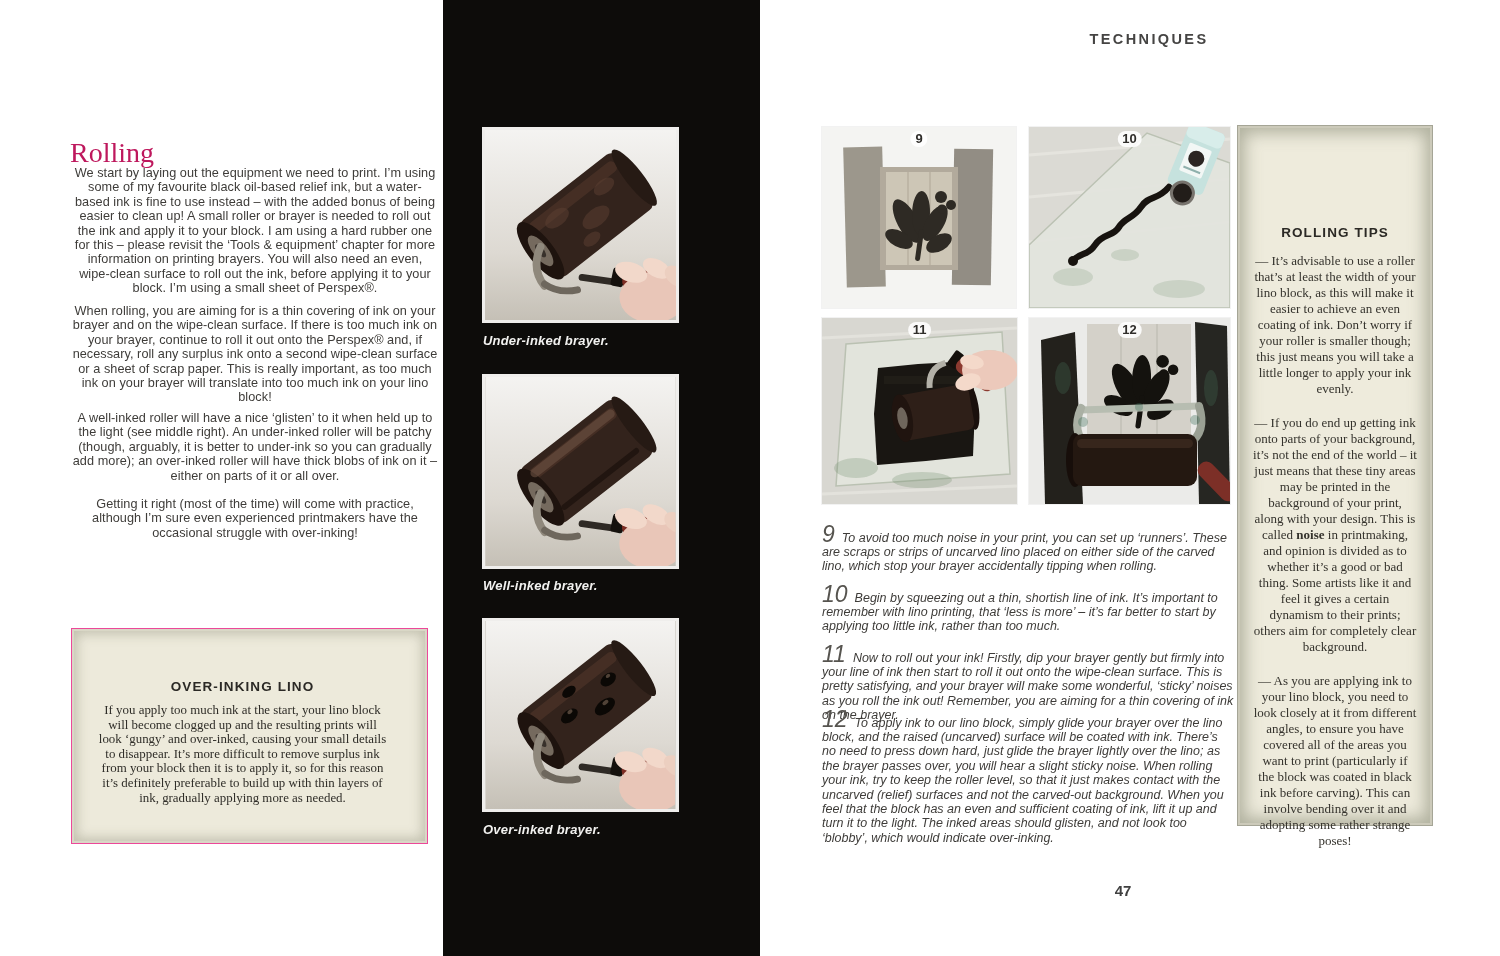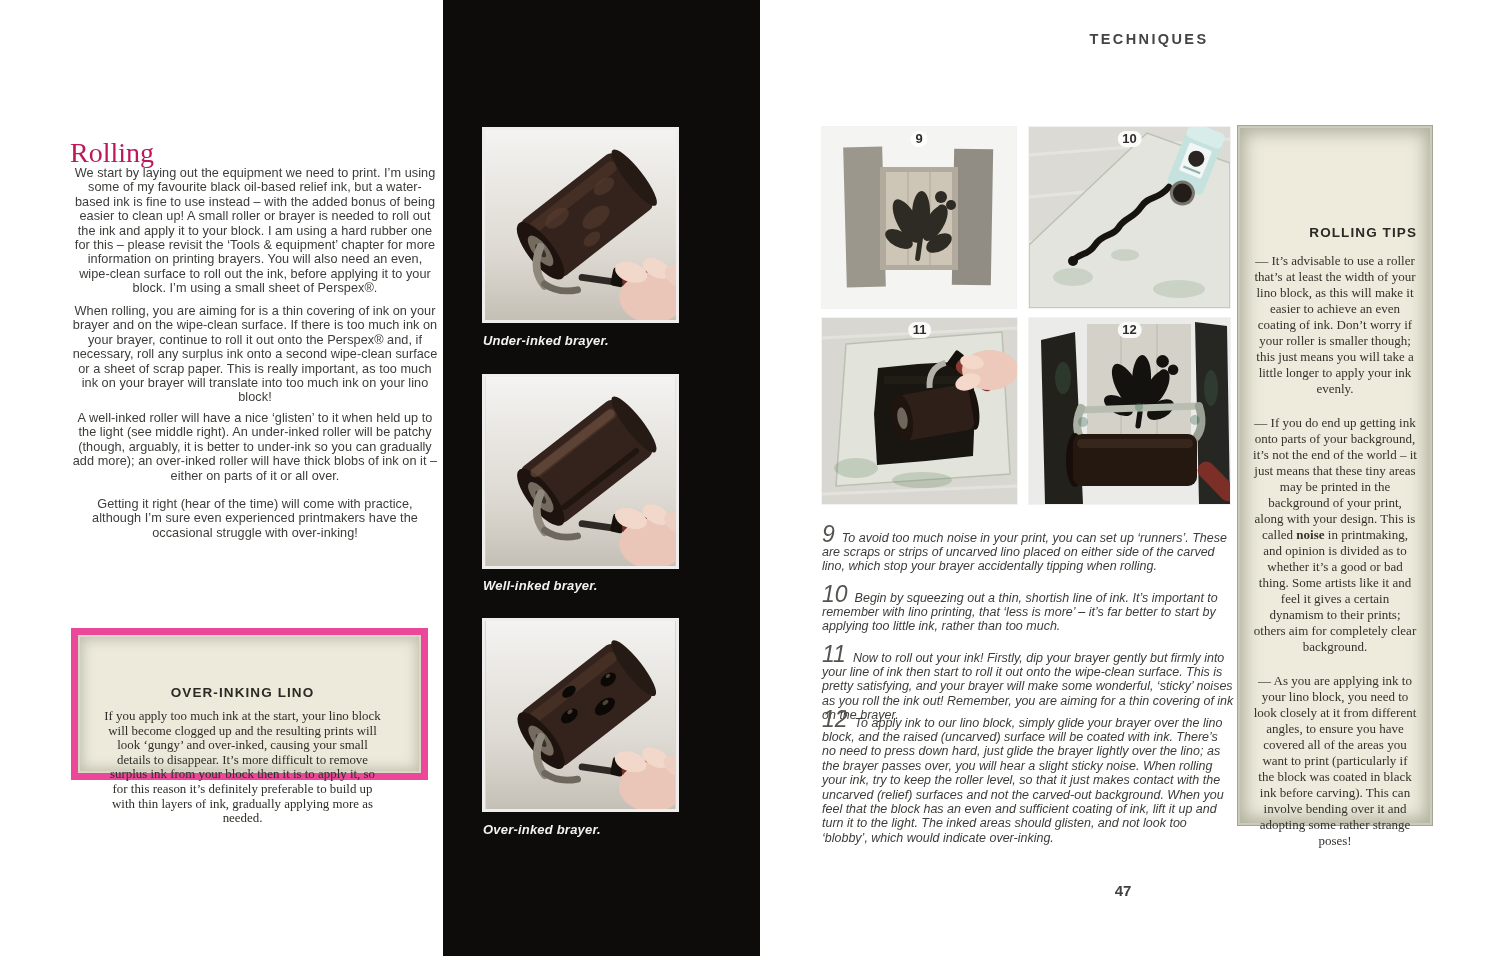--- a/index.html
+++ b/index.html
@@ -11,22 +11,22 @@
 
   
   .page-title{
     left:70px;top:118px;width:300px;
     font-family:"Liberation Serif",serif;font-size:28px;color:#be185d;font-weight:400;
   }
   .lp-para{
     left:71px;width:368px;font-size:12.7px;line-height:14.45px;letter-spacing:0.05px;color:#3e3c39;text-align:center;
   }
   .info-box{
-    left:71px;top:628px;width:357px;height:152px;box-sizing:border-box;
-    background:#edeadb;border:7px solid #ec4899;
+    left:71px;top:628px;width:357px;height:216px;box-sizing:border-box;
+    background:#edeadb;border:1px solid #ec4899;
     box-shadow:inset 0 0 0 2px #d9d7c6, inset 0 0 12px 5px rgba(125,125,104,0.38);
     text-align:center;padding:50px 40px 0 26px;
   }
   .box-title,.tips-title{
     font-size:13.5px;font-weight:700;letter-spacing:1.1px;color:#2b2925;
   }
   .box-body{
     margin-top:9px;font-family:"Liberation Serif",serif;font-size:12.9px;line-height:14.6px;color:#2f2d28;
   }
 
@@ -62,21 +62,21 @@
   }
   .step-num{
     font-size:23px;line-height:0;color:#56544f;font-weight:400;margin-right:7px;
   }
   .tips-panel{
     left:1237px;top:125px;width:196px;height:701px;box-sizing:border-box;
     background:#eeebdc;border:1px solid #a5a596;
     box-shadow:inset 0 0 0 2px #cccaba, inset 0 0 16px 7px rgba(118,121,100,0.5);
     text-align:center;padding:99px 15px 0 15px;
   }
-  .tips-title{margin-bottom:3px;text-align:right;}
+  .tips-title{margin-bottom:3px;}
   .tip{
     font-family:"Liberation Serif",serif;font-size:13px;line-height:16px;color:#34322c;
     margin-bottom:18px;
   }
   .tip b{font-weight:700;}
   .page-number{
     left:1088px;top:882px;width:70px;text-align:center;
     font-size:15px;font-weight:600;color:#404040;
   }
 </style>
@@ -126,21 +126,21 @@
       <ellipse cx="196" cy="150" rx="13" ry="9" fill="#eccfc0" transform="rotate(40 196 150)"></ellipse>
     </symbol>
   </defs>
 </svg>
 
 <h1 class="abs page-title">Rolling</h1>
 
 <p class="abs lp-para" style="top:153px">We start by laying out the equipment we need to print. I’m using some of my favourite black oil-based relief ink, but a water-based ink is fine to use instead – with the added bonus of being easier to clean up! A small roller or brayer is needed to roll out the ink and apply it to your block. I am using a hard rubber one for this – please revisit the ‘Tools &amp; equipment’ chapter for more information on printing brayers. You will also need an even, wipe-clean surface to roll out the ink, before applying it to your block. I’m using a small sheet of Perspex®.</p>
 <p class="abs lp-para" style="top:291px">When rolling, you are aiming for is a thin covering of ink on your brayer and on the wipe-clean surface. If there is too much ink on your brayer, continue to roll it out onto the Perspex® and, if necessary, roll any surplus ink onto a second wipe-clean surface or a sheet of scrap paper. This is really important, as too much ink on your brayer will translate into too much ink on your lino block!</p>
 <p class="abs lp-para" style="top:398px">A well-inked roller will have a nice ‘glisten’ to it when held up to the light (see middle right). An under-inked roller will be patchy (though, arguably, it is better to under-ink so you can gradually add more); an over-inked roller will have thick blobs of ink on it – either on parts of it or all over.</p>
-<p class="abs lp-para" style="top:484px">Getting it right (hear of the time) will come with practice, although I’m sure even experienced printmakers have the occasional struggle with over-inking!</p>
+<p class="abs lp-para" style="top:484px">Getting it right (most of the time) will come with practice, although I’m sure even experienced printmakers have the occasional struggle with over-inking!</p>
 
 <div class="abs info-box">
   <div class="box-title">OVER-INKING LINO</div>
   <div class="box-body">If you apply too much ink at the start, your lino block will become clogged up and the resulting prints will look ‘gungy’ and over-inked, causing your small details to disappear. It’s more difficult to remove surplus ink from your block then it is to apply it, so for this reason it’s definitely preferable to build up with thin layers of ink, gradually applying more as needed.</div>
 </div>
 
 <div class="abs mid-col"></div>
 
 <figure class="mid-photo" style="top:127px;height:196px;margin:0">
   <svg viewBox="0 0 196 195">

